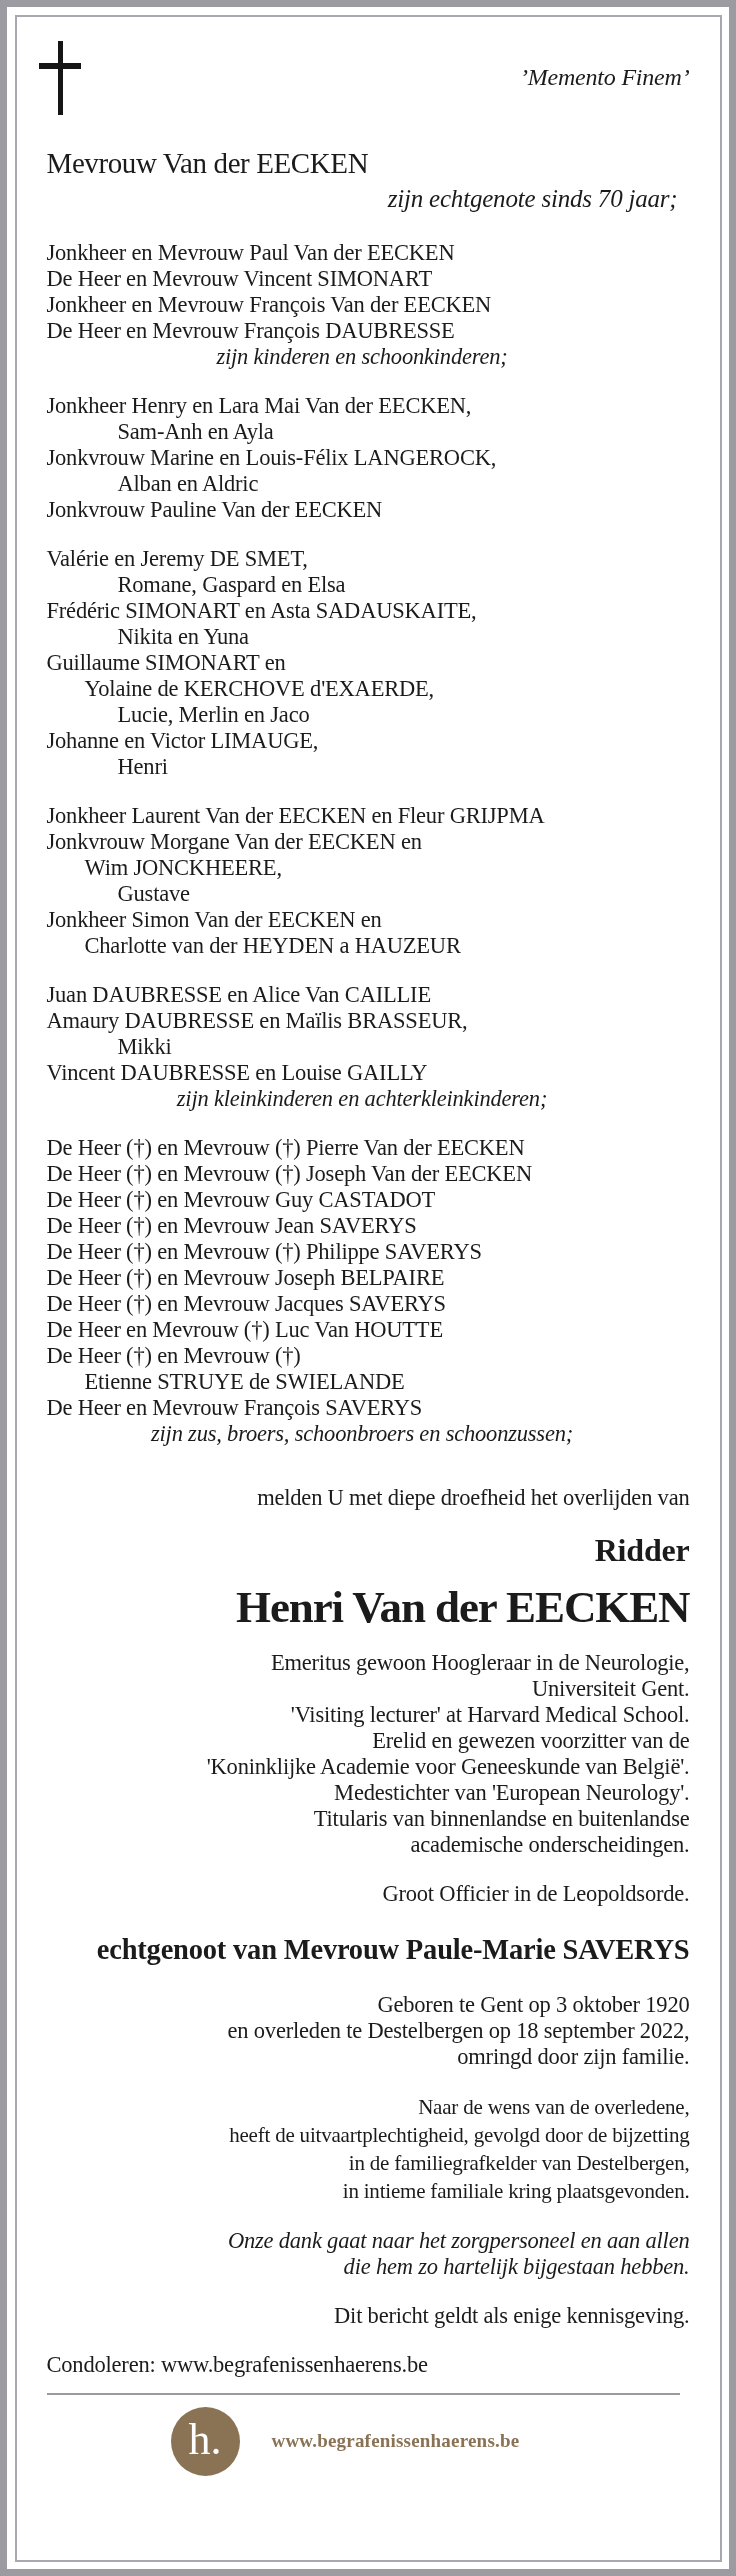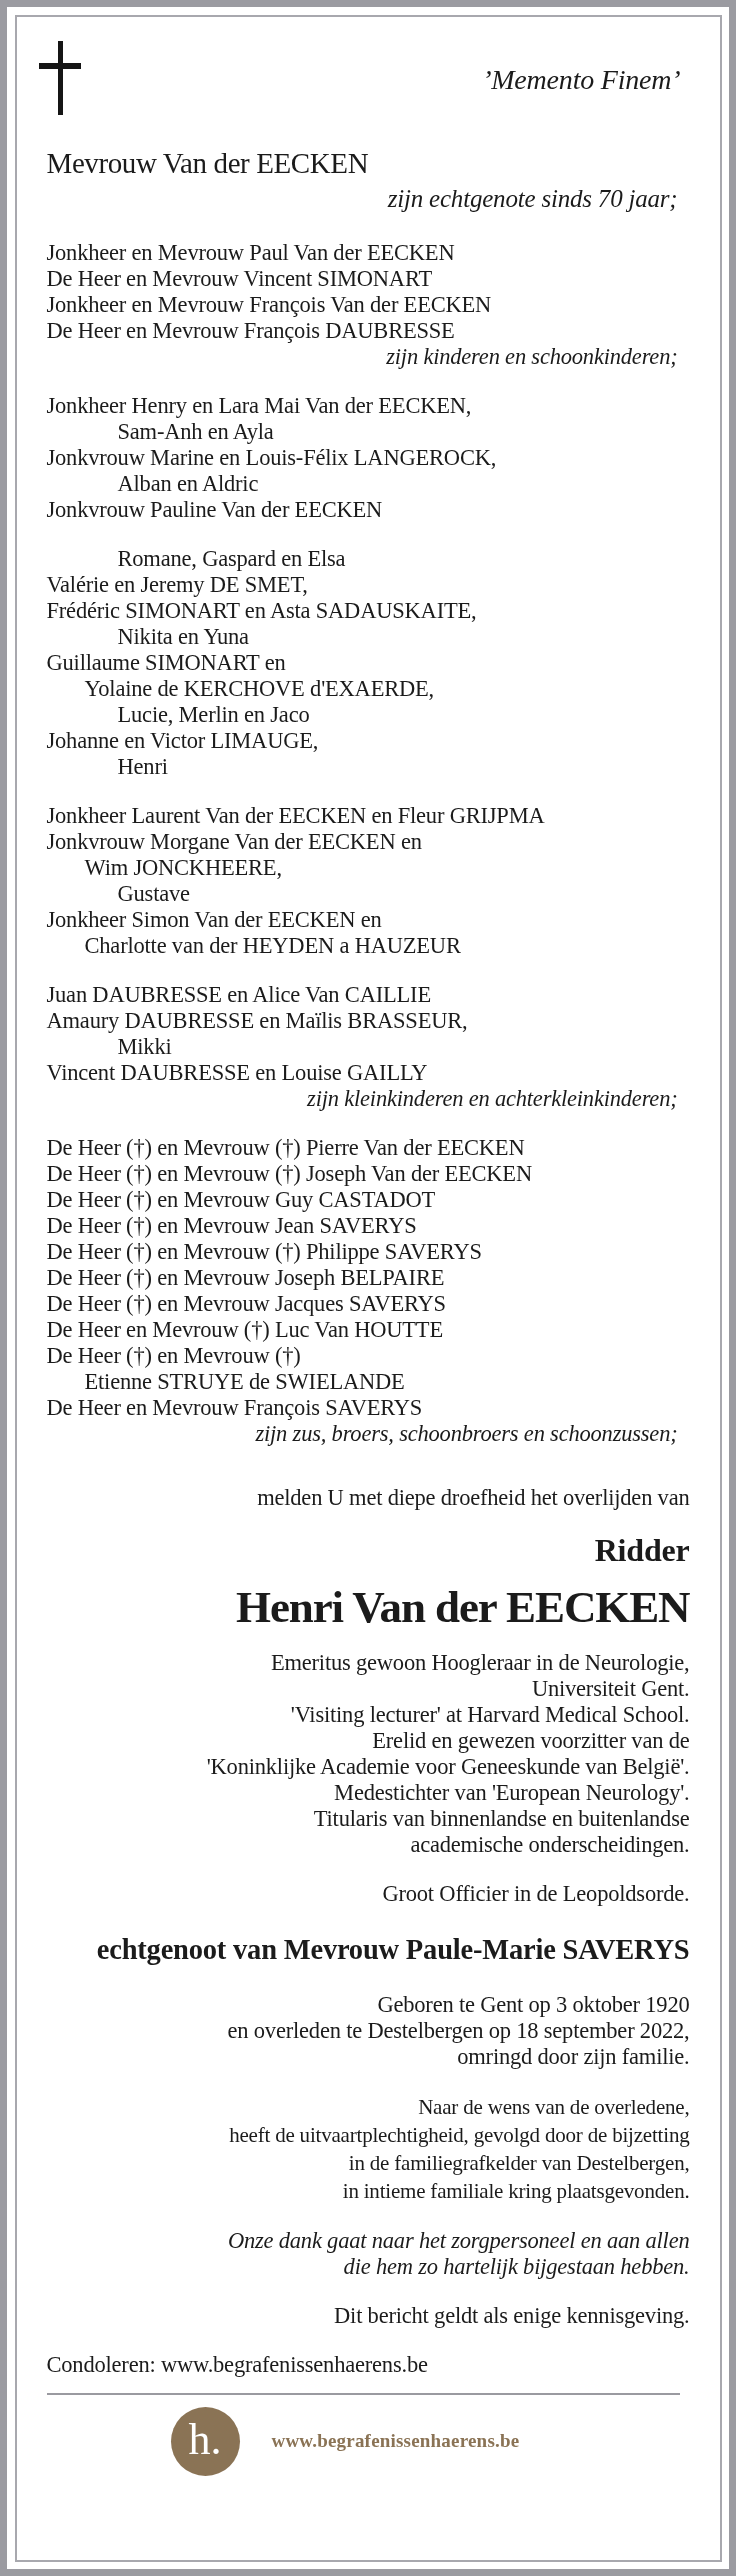--- a/index.html
+++ b/index.html
@@ -19,29 +19,29 @@
     overflow:hidden;
     padding:0 30px;
   }
   
   .cross{
     position:absolute;left:22.5px;top:24px;width:42px;height:74px;
   }
   .cross .v{position:absolute;left:19px;top:0;width:5.3px;height:74px;background:#151515;}
   .cross .h{position:absolute;left:0;top:22px;width:42px;height:6px;background:#151515;}
   .motto{
-    position:absolute;top:47px;right:39px;
-    font-style:italic;font-size:28px;letter-spacing:-0.2px;
+    position:absolute;top:47px;right:30px;
+    font-style:italic;font-size:24px;letter-spacing:-0.2px;
   }
   .opening-left{margin:0;padding-top:129px;font-size:29px;line-height:35px;letter-spacing:-0.4px;}
   .opening-right{font-style:italic;font-size:25px;line-height:30px;text-align:right;padding-right:12px;margin-top:3px;letter-spacing:-0.2px;}
   
   .lines{margin-top:26px;}
   .ln{font-size:22.5px;line-height:26px;letter-spacing:-0.2px;white-space:nowrap;}
-  .a-r{text-align:right;padding-right:12px;}
+  .a-r{text-align:center;padding-right:12px;}
   .a-c{text-align:right;white-space:normal;}
   .ind1{padding-left:38px;}
   .ind2{padding-left:71px;}
   .it{font-style:italic;}
   .bd{font-weight:normal;font-size:21px;line-height:28px;}
   .v-rank{font-weight:bold;font-size:32px;line-height:36px;margin:9px 0 3px;}
   .v-name{font-weight:bold;font-size:45px;line-height:54px;letter-spacing:-1.1px;margin:12px 0 16.5px;}
   .v-spouse{font-weight:bold;font-size:28.5px;line-height:36px;margin:1.5px 0;}
   .gap-sm{height:12px;}
   .gap-md{height:23px;}
@@ -79,22 +79,22 @@
         <div class="ln">Jonkheer en Mevrouw François Van der EECKEN</div>
         <div class="ln">De Heer en Mevrouw François DAUBRESSE</div>
         <div class="ln a-r it">zijn kinderen en schoonkinderen;</div>
         <div class="gap-md"></div>
         <div class="ln">Jonkheer Henry en Lara Mai Van der EECKEN,</div>
         <div class="ln ind2">Sam-Anh en Ayla</div>
         <div class="ln">Jonkvrouw Marine en Louis-Félix LANGEROCK,</div>
         <div class="ln ind2">Alban en Aldric</div>
         <div class="ln">Jonkvrouw Pauline Van der EECKEN</div>
         <div class="gap-md"></div>
+        <div class="ln">Valérie en Jeremy DE SMET,</div>
         <div class="ln ind2">Romane, Gaspard en Elsa</div>
-        <div class="ln">Valérie en Jeremy DE SMET,</div>
         <div class="ln">Frédéric SIMONART en Asta SADAUSKAITE,</div>
         <div class="ln ind2">Nikita en Yuna</div>
         <div class="ln">Guillaume SIMONART en</div>
         <div class="ln ind1">Yolaine de KERCHOVE d'EXAERDE,</div>
         <div class="ln ind2">Lucie, Merlin en Jaco</div>
         <div class="ln">Johanne en Victor LIMAUGE,</div>
         <div class="ln ind2">Henri</div>
         <div class="gap-md"></div>
         <div class="ln">Jonkheer Laurent Van der EECKEN en Fleur GRIJPMA</div>
         <div class="ln">Jonkvrouw Morgane Van der EECKEN en</div>

